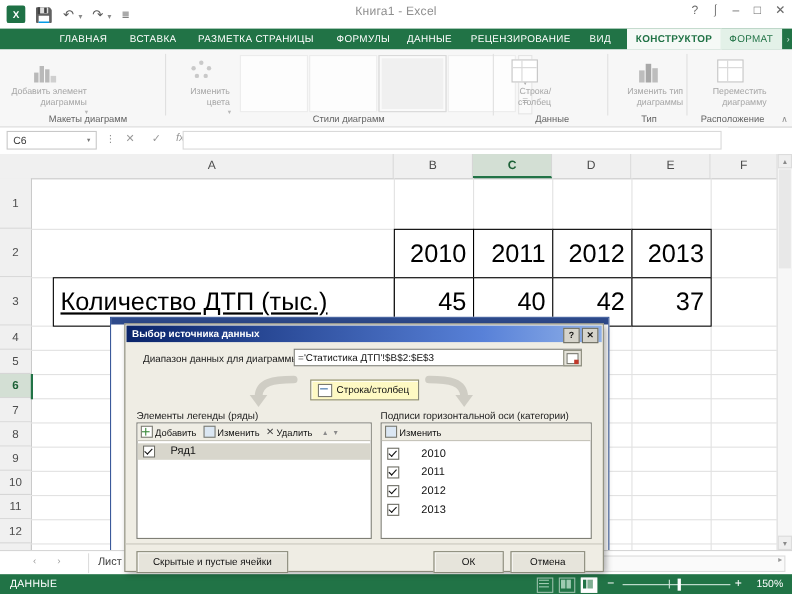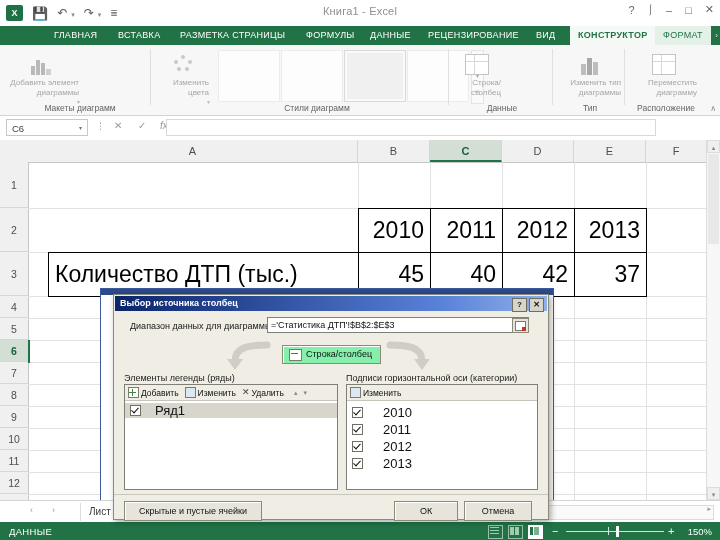--- a/index.html
+++ b/index.html
@@ -201,21 +201,21 @@
     white-space:nowrap;overflow:hidden;
   }
   .rngbtn{
     position:absolute;width:15px;height:13px;background:#e6e4db;border:1px solid #8a8a7a;
     display:flex;align-items:center;justify-content:center;
   }
   .rngbtn i{display:block;width:9px;height:8px;border:1px solid #7a7a70;background:#fff;position:relative;}
   .rngbtn i:after{content:"";position:absolute;right:-1px;bottom:-1px;width:4px;height:4px;background:#c0392b;}
 
   .swapbtn{
-    position:absolute;height:17px;background:#86efac;border:1px solid #8a8a7a;
+    position:absolute;height:17px;background:#fef9c3;border:1px solid #8a8a7a;
     font-size:9px;line-height:15px;padding:0 8px 0 6px;color:#111;display:flex;align-items:center;gap:4px;
     box-shadow:inset 1px 1px 0 #fff;
   }
   .swapbtn .si{width:11px;height:10px;border:1px solid #7a7a70;background:#fff;position:relative;}
   .swapbtn .si:after{content:"";position:absolute;left:1px;top:3px;width:7px;height:1px;background:#3b6ea5;}
 
   .arrowL,.arrowR{position:absolute;width:52px;height:30px;}
   .arrowL svg,.arrowR svg{display:block;}
 
   .listbox{
@@ -228,21 +228,21 @@
   }
   .lbtool{display:flex;align-items:center;gap:2px;white-space:nowrap;}
   .lbtool .ti{width:9px;height:9px;border:1px solid #7a7a70;background:#fff;position:relative;}
   .lbtool.add .ti:after{content:"";position:absolute;left:3px;top:1px;width:1px;height:7px;background:#3b8a3b;}
   .lbtool.add .ti:before{content:"";position:absolute;left:0px;top:4px;width:7px;height:1px;background:#3b8a3b;}
   .lbtool.edit .ti{background:#dbe7f3;}
   .xglyph{font-size:9px;color:#444;line-height:1;}
   .upd{font-size:7px;color:#8a8a8a;}
   .lbrow{
     position:absolute;left:0;right:0;height:15px;display:flex;align-items:center;gap:0;
-    font-size:13px;color:#111;
+    font-size:10px;color:#111;
   }
   .lbrow.sel{background:#d8d6cc;}
   .cbx{
     width:9px;height:9px;border:1px solid #6f6f66;background:#fff;margin-left:5px;
     position:relative;flex:0 0 auto;
   }
   .cbx.on:after{
     content:"";position:absolute;left:2px;top:0px;width:3px;height:6px;
     border:solid #111;border-width:0 1px 1px 0;transform:rotate(43deg);
   }
@@ -441,21 +441,21 @@
       <div class="gline-v" style="left:330px;"></div>
       <div class="gline-v" style="left:402px;"></div>
       <div class="gline-v" style="left:474px;"></div>
       <div class="gline-v" style="left:546px;"></div>
       <div class="gline-v" style="left:618px;"></div>
 
       <div class="dcell right med" style="left:330px;top:46px;width:73px;height:45px;">2010</div>
       <div class="dcell right med" style="left:402px;top:46px;width:73px;height:45px;">2011</div>
       <div class="dcell right med" style="left:474px;top:46px;width:73px;height:45px;">2012</div>
       <div class="dcell right med" style="left:546px;top:46px;width:73px;height:45px;">2013</div>
-      <div class="dcell left med" style="left:20px;top:90px;width:311px;height:45px;">Количество ДТП (тыс.)</div>
+      <div class="dcell left med" style="left:20px;top:90px;width:311px;height:45px;text-decoration:underline;">Количество ДТП (тыс.)</div>
       <div class="dcell right med" style="left:330px;top:90px;width:73px;height:45px;">45</div>
       <div class="dcell right med" style="left:402px;top:90px;width:73px;height:45px;">40</div>
       <div class="dcell right med" style="left:474px;top:90px;width:73px;height:45px;">42</div>
       <div class="dcell right med" style="left:546px;top:90px;width:73px;height:45px;">37</div>
 
       <div class="active-cell" style="left:0px;top:178px;width:2px;height:23px;"></div>
     </div>
   </div>
 
   <div class="chartobj">
@@ -496,21 +496,21 @@
     <div class="zoom-minus" style="left:552px;">−</div>
     <div class="zoom-track" style="left:566px;width:98px;"></div>
     <div class="zoom-mid" style="left:608px;"></div>
     <div class="zoom-thumb" style="left:616px;"></div>
     <div class="zoom-plus" style="left:668px;">+</div>
     <div class="zoom-val">150%</div>
   </div>
 
   <div class="dialog">
     <div class="dlg-title">
-      <span>Выбор источника столбец</span>
+      <span>Выбор источника данных</span>
       <span class="dlg-x">
         <b>?</b>
         <b>✕</b>
       </span>
     </div>
 
     <div class="dlg-body">
 
       <div class="lblr" style="left:16px;top:10px;">Диапазон данных для диаграммы:</div>
       <div class="txtfield" style="left:153px;top:6px;width:262px;height:16px;">='Статистика ДТП'!$B$2:$E$3</div>

